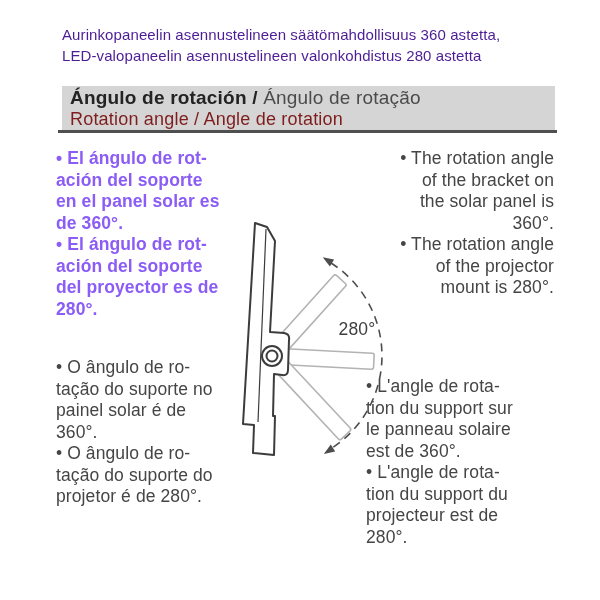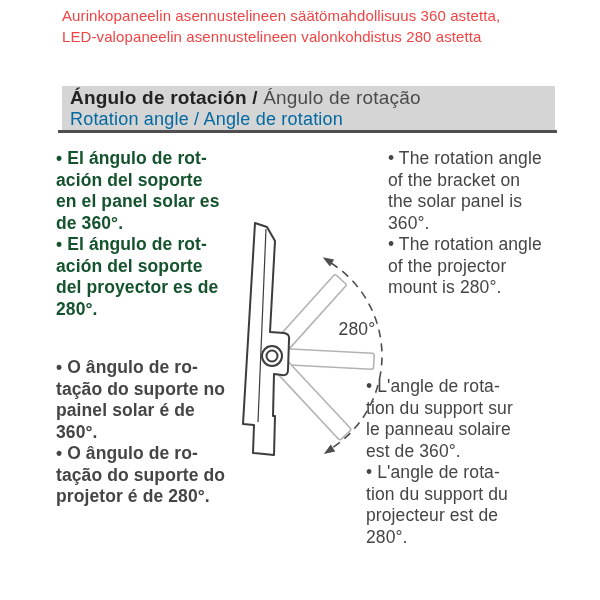--- a/index.html
+++ b/index.html
@@ -4,39 +4,39 @@
 <style>
   html,body{margin:0;padding:0;}
   body{
     width:600px;height:600px;position:relative;background:#ffffff;
     font-family:"Liberation Sans", sans-serif;overflow:hidden;
   }
   .abs{position:absolute;}
   .pre{white-space:pre-line;}
 
   .intro{
-    left:62px;top:5px;width:490px;
-    font-size:15px;line-height:21px;color:#ef4444;letter-spacing:0.1px;
+    left:62px;top:24px;width:490px;
+    font-size:15px;line-height:21px;color:#4c1d95;letter-spacing:0.1px;
   }
 
   .header-bar{
     left:62px;top:86px;width:477px;
     background:#d5d5d5;padding:2px 8px 2px 8px;
   }
   .header-title{font-size:19px;line-height:20px;color:#4b4b4b;letter-spacing:0.2px;}
   .header-title b{color:#232323;font-weight:700;}
-  .header-subtitle{font-size:18px;line-height:18px;color:#0369a1;letter-spacing:0.2px;padding-top:2px;}
+  .header-subtitle{font-size:18px;line-height:18px;color:#7f1d1d;letter-spacing:0.2px;padding-top:2px;}
   .header-rule{left:58px;top:130px;width:499px;height:3px;background:#4f4f4f;}
 
   .para{
     font-size:17.5px;line-height:21.5px;letter-spacing:0.1px;color:#454545;
   }
-  .p-es{left:56px;top:148px;width:192px;font-weight:700;color:#14532d;}
-  .p-pt{left:56px;top:357px;width:198px;font-weight:bold;}
-  .p-en{right:30px;top:148px;width:182px;}
+  .p-es{left:56px;top:148px;width:192px;font-weight:700;color:#8b5cf6;}
+  .p-pt{left:56px;top:357px;width:198px;}
+  .p-en{right:46px;top:148px;width:182px;text-align:right;}
   .p-fr{right:46px;top:376px;width:188px;}
 
   .diagram{left:230px;top:218px;}
   .diagram text{
     font-family:"Liberation Sans", sans-serif;
     font-size:17.5px;fill:#3f3f3f;letter-spacing:0.2px;
   }
 </style>
 </head>
 <body>

